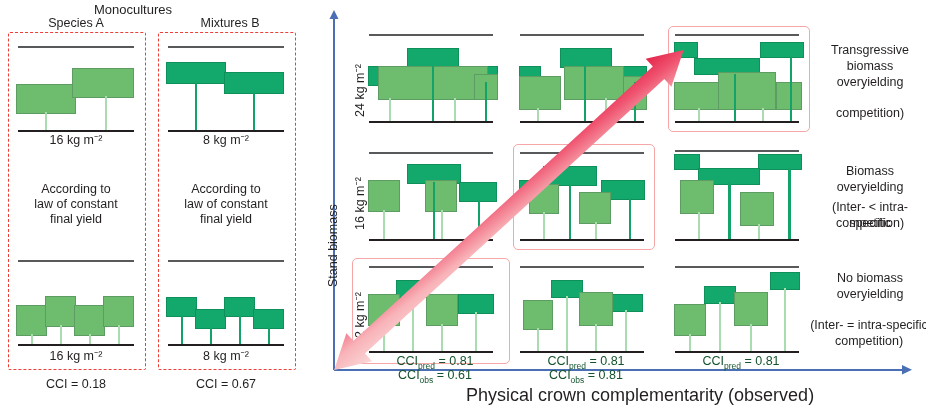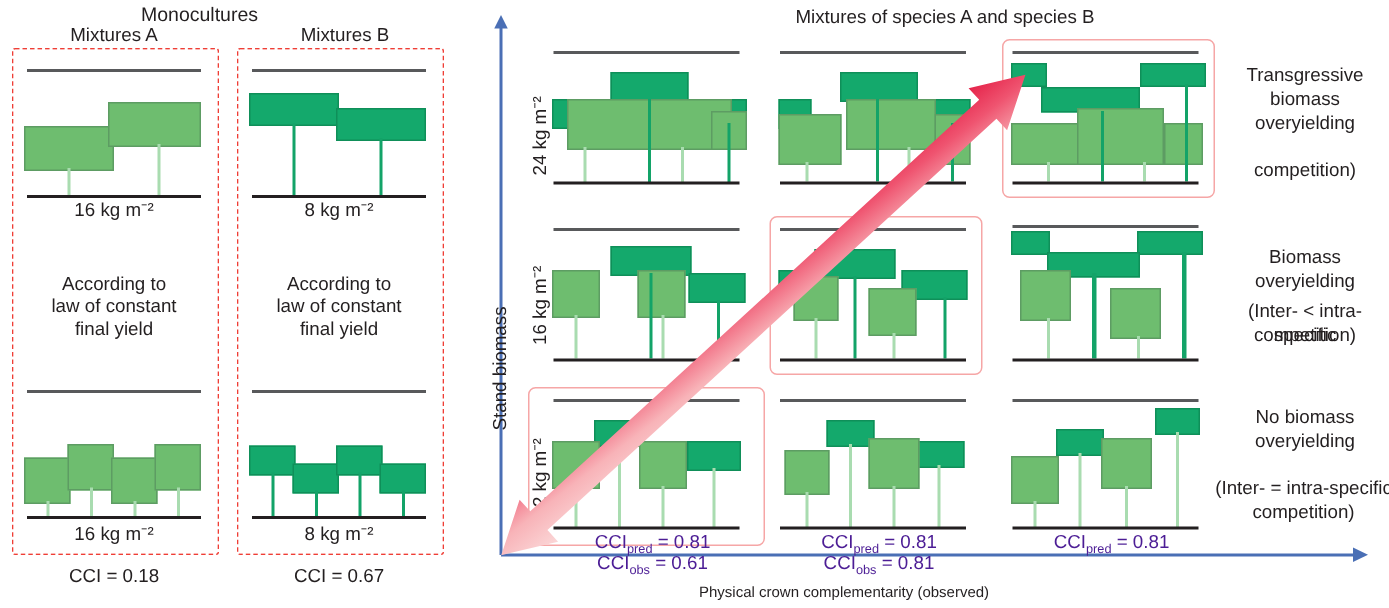--- a/index.html
+++ b/index.html
@@ -31,30 +31,30 @@
   .crown.a{background:#6ebd6f;border:1px solid #5d9c63;}
   .crown.b{background:#14a96c;border:1px solid #0f8f59;}
 
   .axisline{position:absolute;background:#4a6fb5;}
   .axis-v{width:1.6px;}
   .axis-h{height:1.6px;}
 
   .arrowwrap{position:absolute;left:0;top:0;width:926px;height:405px;pointer-events:none;}
 
   .sidetxt{position:absolute;text-align:center;font-size:12.5px;line-height:16px;color:#231f20;}
-  .cci{position:absolute;font-size:12.5px;color:#4c1d95;text-align:center;white-space:nowrap;}
+  .cci{position:absolute;font-size:12.5px;color:#14532d;text-align:center;white-space:nowrap;}
   .cci sub{font-size:8.5px;}
 </style>
 </head>
 <body>
 
 <div id="fig">
 
   <div class="txt ctr" style="left:78px;top:0px;width:110px;font-size:13px;">Monocultures</div>
-  <div class="txt ctr" style="left:26px;top:14px;width:100px;">Mixtures A</div>
+  <div class="txt ctr" style="left:26px;top:14px;width:100px;">Species A</div>
   <div class="txt ctr" style="left:180px;top:14px;width:100px;">Mixtures B</div>
 
   <div class="dashframe" style="left:8px;top:30px;width:136px;height:336px;"></div>
   <div class="dashframe" style="left:158px;top:30px;width:136px;height:336px;"></div>
 
   <div class="plot" style="left:12px;top:40px;width:128px;height:92px;">
     <div class="canopyline" style="left:6px;top:4px;width:116px;"></div>
     <div class="crown a" style="left:4px;top:42px;width:60px;height:30px;"></div>
     <div class="crown a" style="left:60px;top:26px;width:62px;height:30px;"></div>
     <div class="trunk a" style="left:33px;top:70px;height:20px;"></div>
@@ -104,35 +104,34 @@
     <div class="crown b" style="left:91px;top:52px;width:31px;height:20px;"></div>
     <div class="trunk b" style="left:19px;top:58px;height:30px;"></div>
     <div class="trunk b" style="left:48px;top:70px;height:18px;"></div>
     <div class="trunk b" style="left:77px;top:58px;height:30px;"></div>
     <div class="trunk b" style="left:106px;top:70px;height:18px;"></div>
     <div class="groundline" style="left:6px;top:87px;width:116px;"></div>
   </div>
   <div class="txt ctr" style="left:162px;top:347px;width:128px;">8 kg m⁻²</div>
   <div class="txt ctr" style="left:162px;top:375px;width:128px;">CCI = 0.67</div>
 
-  <div class="txt ctr" style="left:480px;top:2px;width:300px;font-size:12.5px;">Mixtures of species A and species B</div>
 
   <svg class="abs" style="left:326px;top:8px;width:16px;height:360px;">
     <polygon points="8,0 3.5,9 12.5,9" fill="#4a6fb5"></polygon>
   </svg>
   <div class="axisline axis-v" style="left:333.2px;top:14px;height:354px;"></div>
 
   <div class="axisline axis-h" style="left:334px;top:367px;width:570px;"></div>
   <svg class="abs" style="left:898px;top:360px;width:16px;height:16px;">
     <polygon points="14,7.8 4,3 4,12.6" fill="#4a6fb5"></polygon>
   </svg>
 
   <div class="vtxt dark" style="left:326px;top:285px;transform:rotate(-90deg);font-size:12.5px;">Stand biomass</div>
 
-  <div class="txt" style="left:466px;top:386px;font-size:10px;">Physical crown complementarity (observed)</div>
+  <div class="txt" style="left:466px;top:386px;font-size:18px;">Physical crown complementarity (observed)</div>
 
   <div class="vtxt" style="left:351px;top:115px;transform:rotate(-90deg);color:#231f20;">24 kg m⁻²</div>
   <div class="vtxt" style="left:351px;top:228px;transform:rotate(-90deg);color:#231f20;">16 kg m⁻²</div>
   <div class="vtxt" style="left:351px;top:343px;transform:rotate(-90deg);color:#231f20;">12 kg m⁻²</div>
 
   <div class="plot" style="left:366px;top:28px;width:136px;height:100px;">
     <div class="canopyline" style="left:3px;top:4px;width:124px;"></div>
     <div class="crown b" style="left:41px;top:18px;width:52px;height:20px;"></div>
     <div class="crown b" style="left:2px;top:36px;width:32px;height:20px;"></div>
     <div class="crown b" style="left:92px;top:36px;width:40px;height:20px;"></div>

